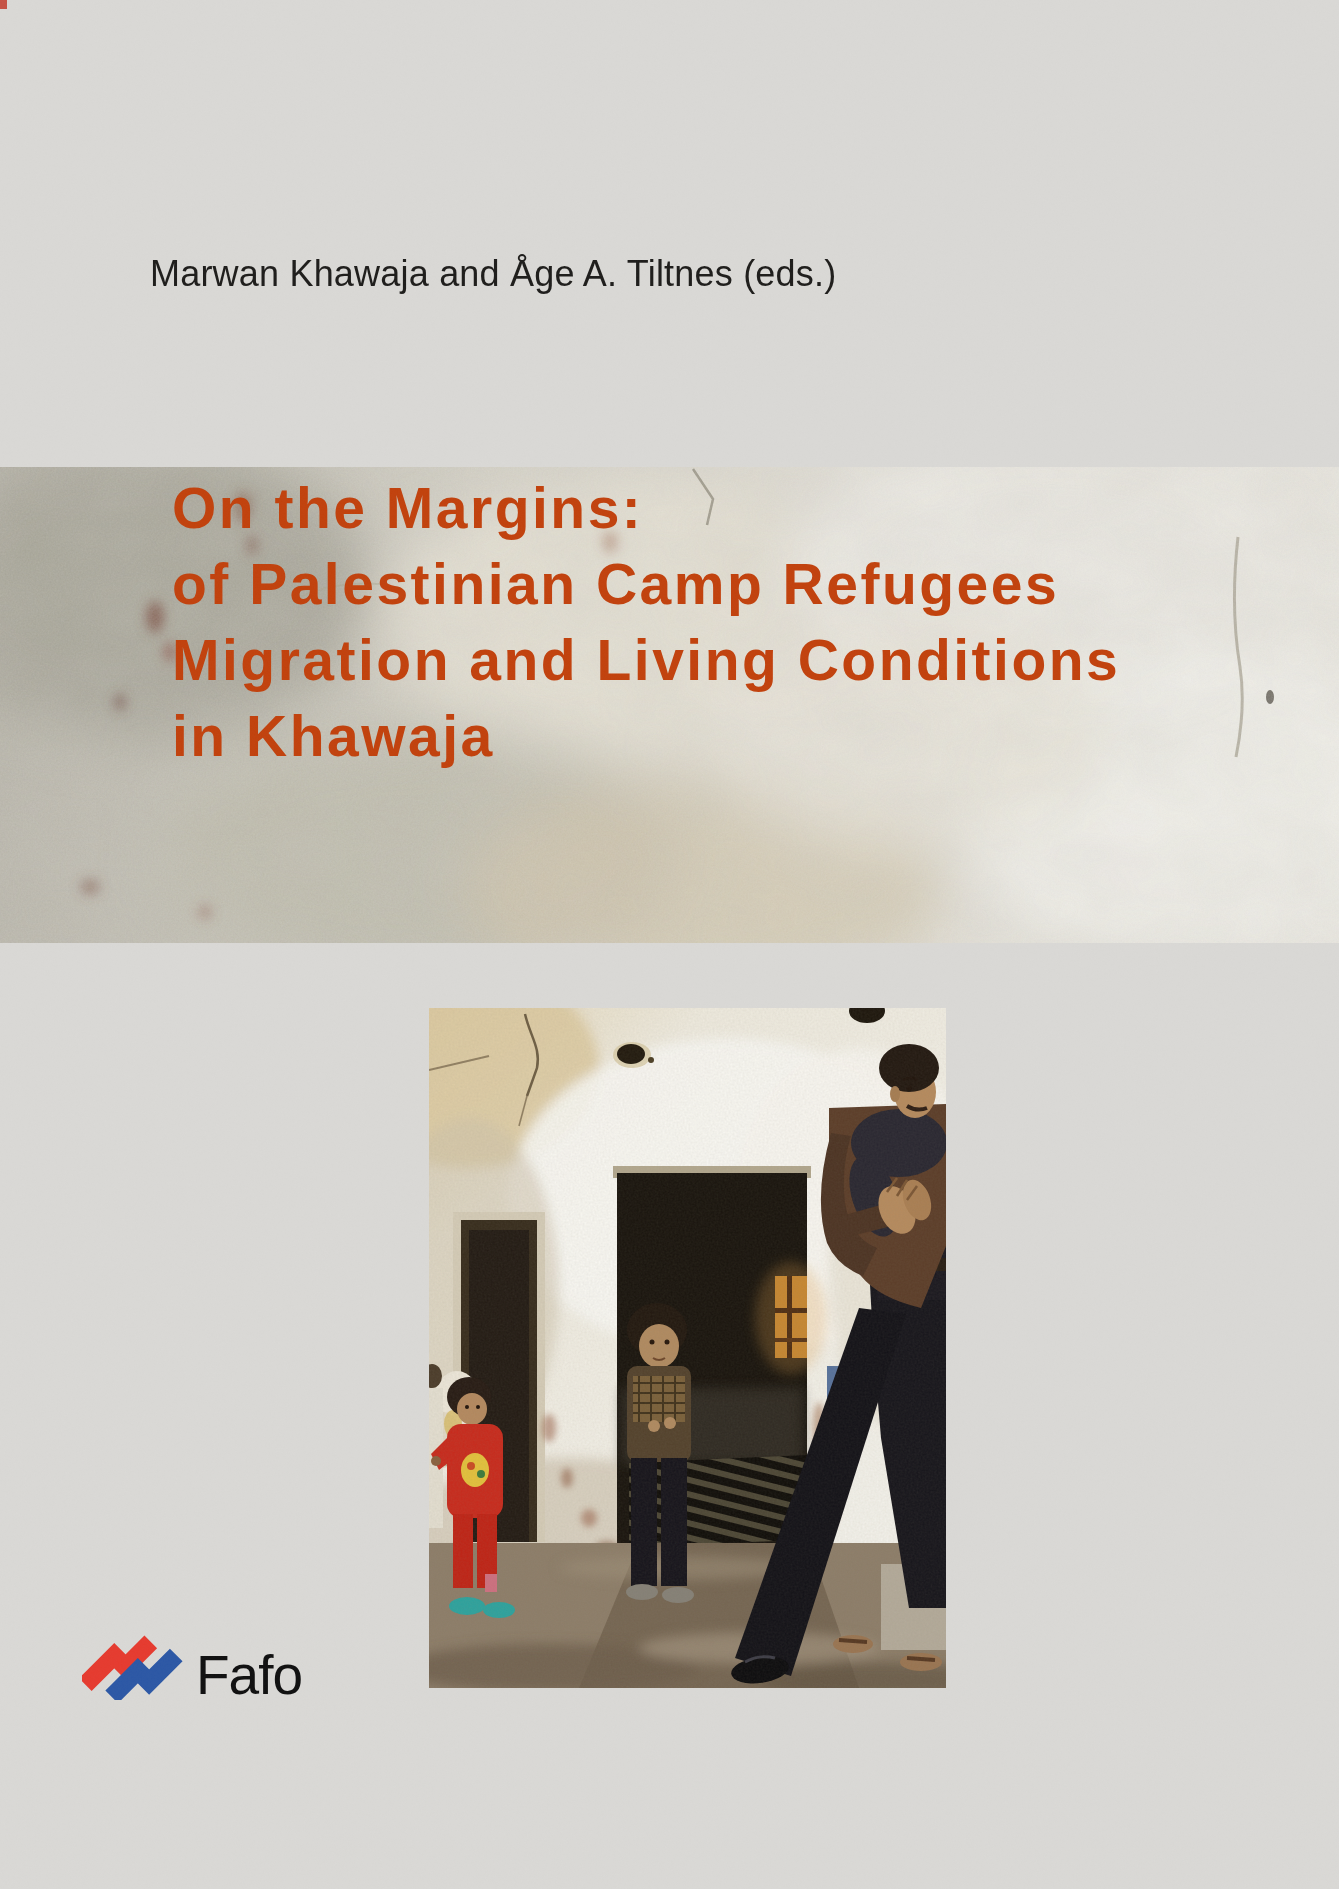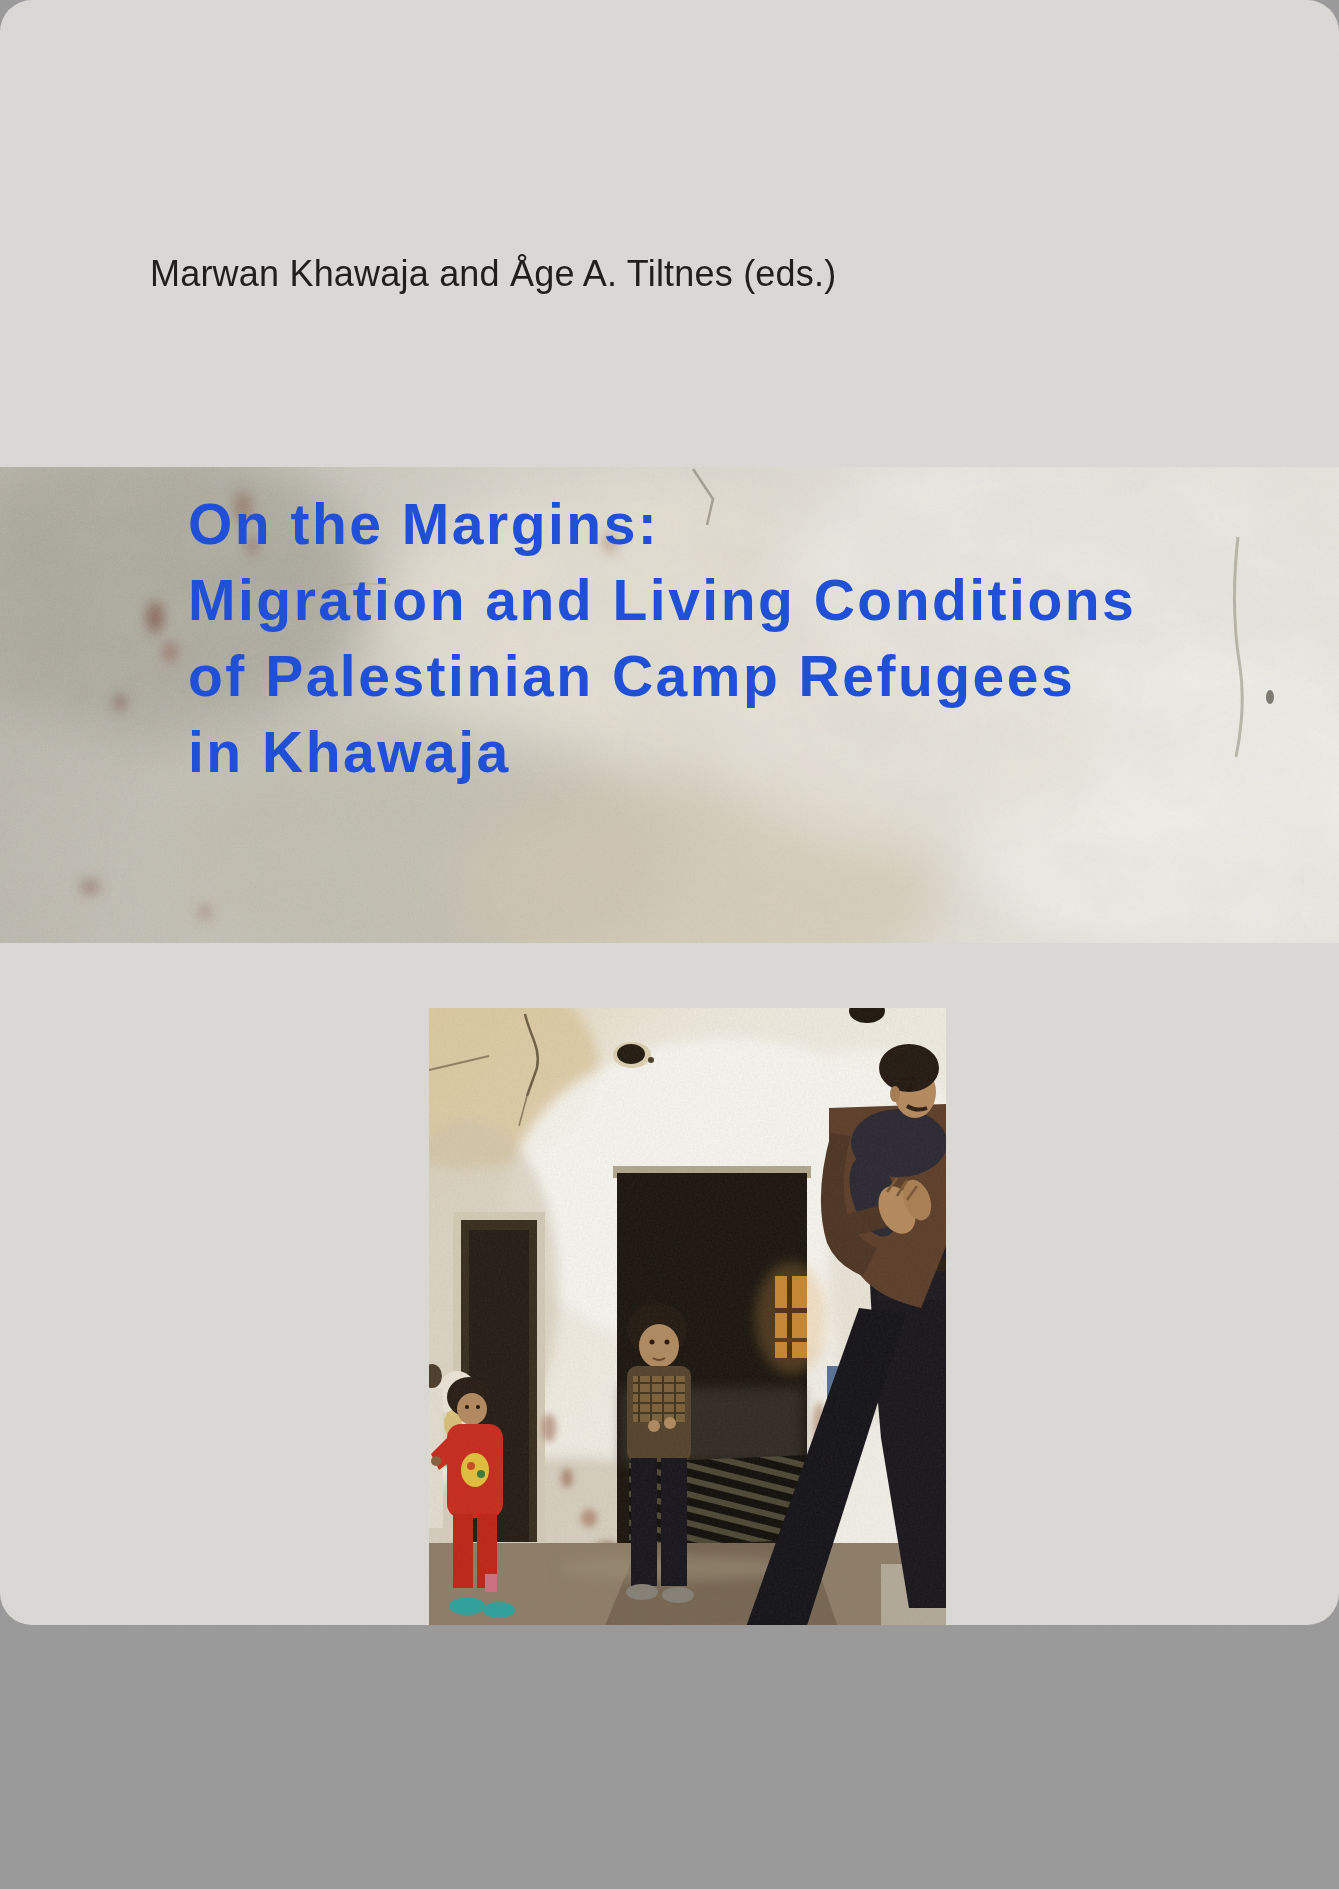--- a/index.html
+++ b/index.html
@@ -1,41 +1,40 @@
 <!DOCTYPE html>
 <html><head>
 <meta charset="utf-8">
 <style>
   html,body{margin:0;padding:0;background:#9a9a9a;}
   .page{
     position:relative;
-    width:1339px;height:1625px;
+    width:1339px;height:1889px;
     background:#dad9d6;
     overflow:hidden;
     font-family:"Liberation Sans", sans-serif;
-    border-radius:32px;
   }
   .corner-artifact{
     position:absolute;left:0;top:0;width:7px;height:9px;
     background:#c2392b;opacity:.85;
   }
   .editors{
     position:absolute;left:150px;top:252px;
     font-size:36px;line-height:44px;
     color:#1d1c1a;letter-spacing:.2px;
     white-space:nowrap;
   }
   .band{
     position:absolute;left:0;top:467px;width:1339px;height:476px;
   }
   .band .texture{position:absolute;left:0;top:0;}
   .title{
-    position:absolute;left:172px;top:3px;margin:16px;
+    position:absolute;left:172px;top:3px;margin:0;
     font-size:57px;line-height:76px;font-weight:bold;
-    letter-spacing:2.5px;color:#1d4ed8;
+    letter-spacing:2.5px;color:#c2410c;
     white-space:nowrap;
   }
   .photo{
     position:absolute;left:429px;top:1008px;width:517px;height:680px;
     overflow:hidden;background:#f1eee4;
   }
   .logo{
     position:absolute;left:82px;top:1632px;height:68px;
     display:flex;align-items:flex-end;gap:8px;
   }
@@ -105,22 +104,22 @@
       </g>
       <path d="M693,2 l20,30 l-6,26" stroke="#8f8a7a" stroke-width="2.5" fill="none" opacity="0.8"></path>
       <path d="M1238,70 q-8,70 2,130 q6,40 -4,90" stroke="#9a9482" stroke-width="3" fill="none" opacity="0.65"></path>
       <path d="M300,130 q40,-18 90,-12" stroke="#a8a18c" stroke-width="2" fill="none" opacity="0.5"></path>
       <ellipse cx="1270" cy="230" rx="4" ry="7" fill="#57534a" opacity="0.8"></ellipse>
       <rect width="1339" height="476" filter="url(#grainF)" opacity="0.45"></rect>
     </svg>
 
     <h1 class="title">
       <div>On the Margins:</div>
+      <div>of Palestinian Camp Refugees</div>
       <div>Migration and Living Conditions</div>
-      <div>of Palestinian Camp Refugees</div>
       <div>in Khawaja</div>
     </h1>
   </div>
 
   <div class="photo" role="img" aria-label="A man and two children standing outside a whitewashed refugee-camp dwelling with dark open doorways">
     <svg width="517" height="680" viewBox="0 0 517 680" aria-hidden="true">
       <defs>
         <linearGradient id="wallg" x1="0" y1="0" x2="0.6" y2="0.9">
           <stop offset="0" stop-color="#e3d6b7"></stop>
           <stop offset="0.28" stop-color="#f0ece0"></stop>

